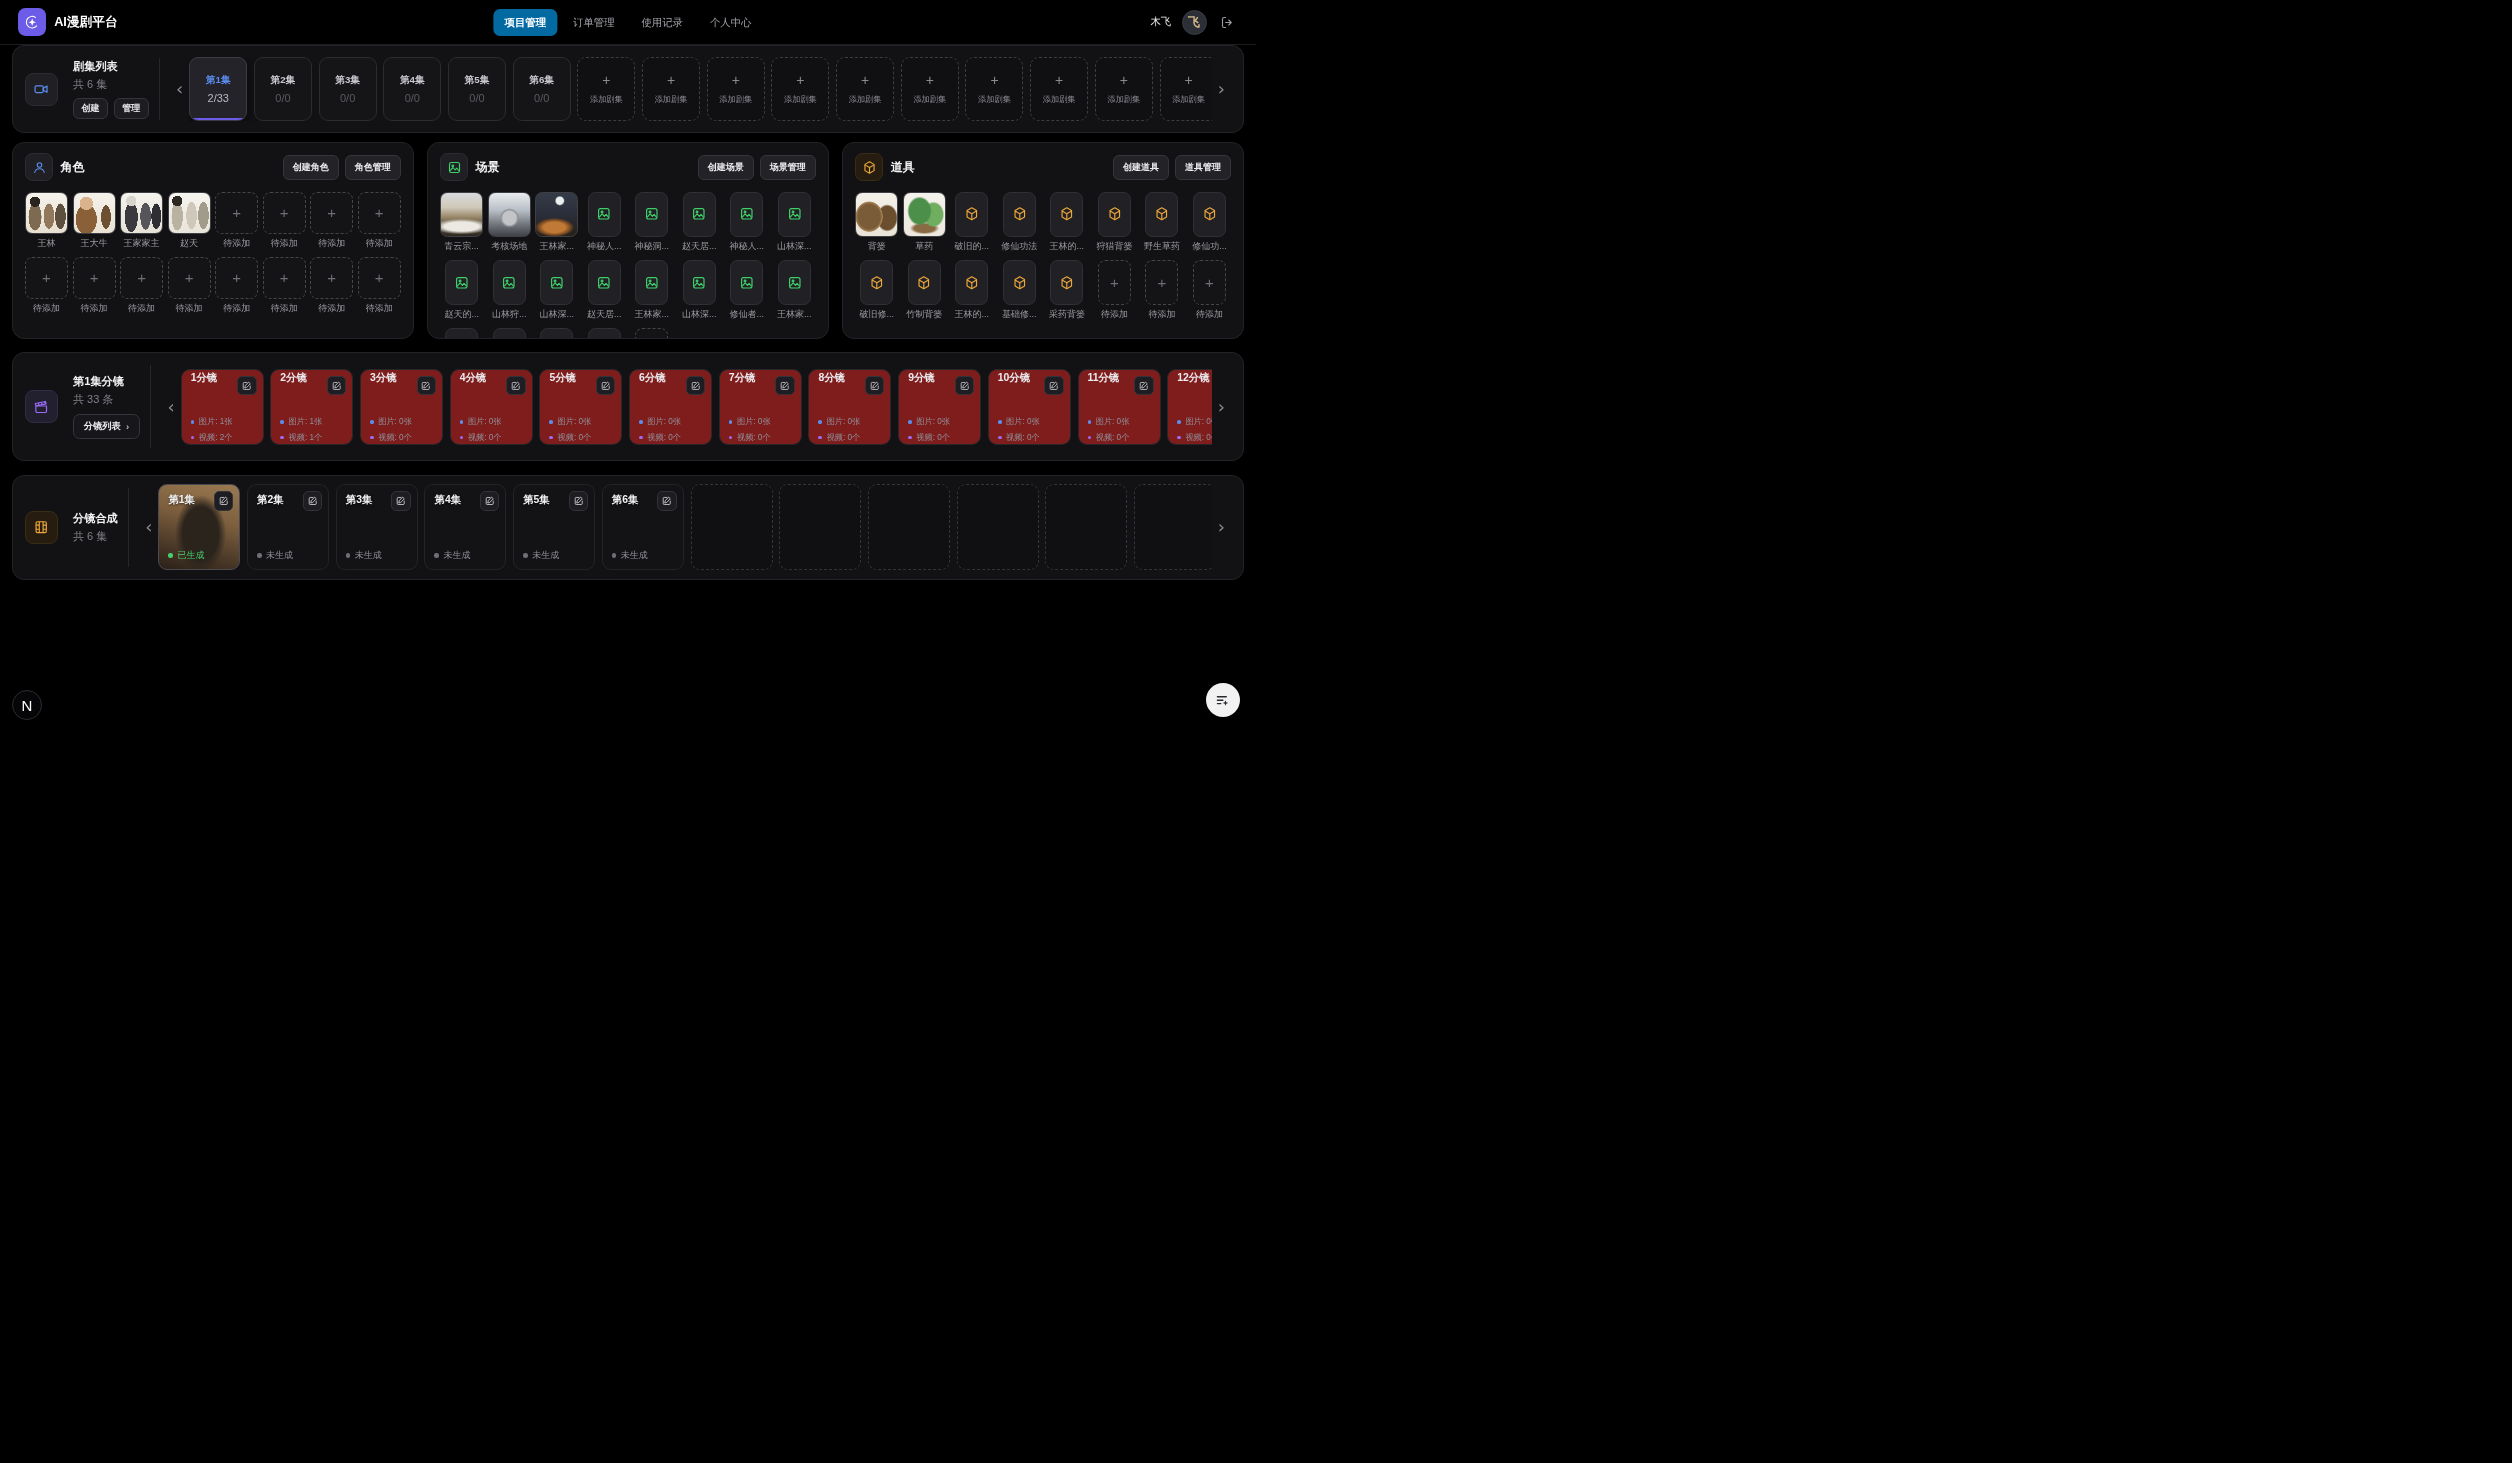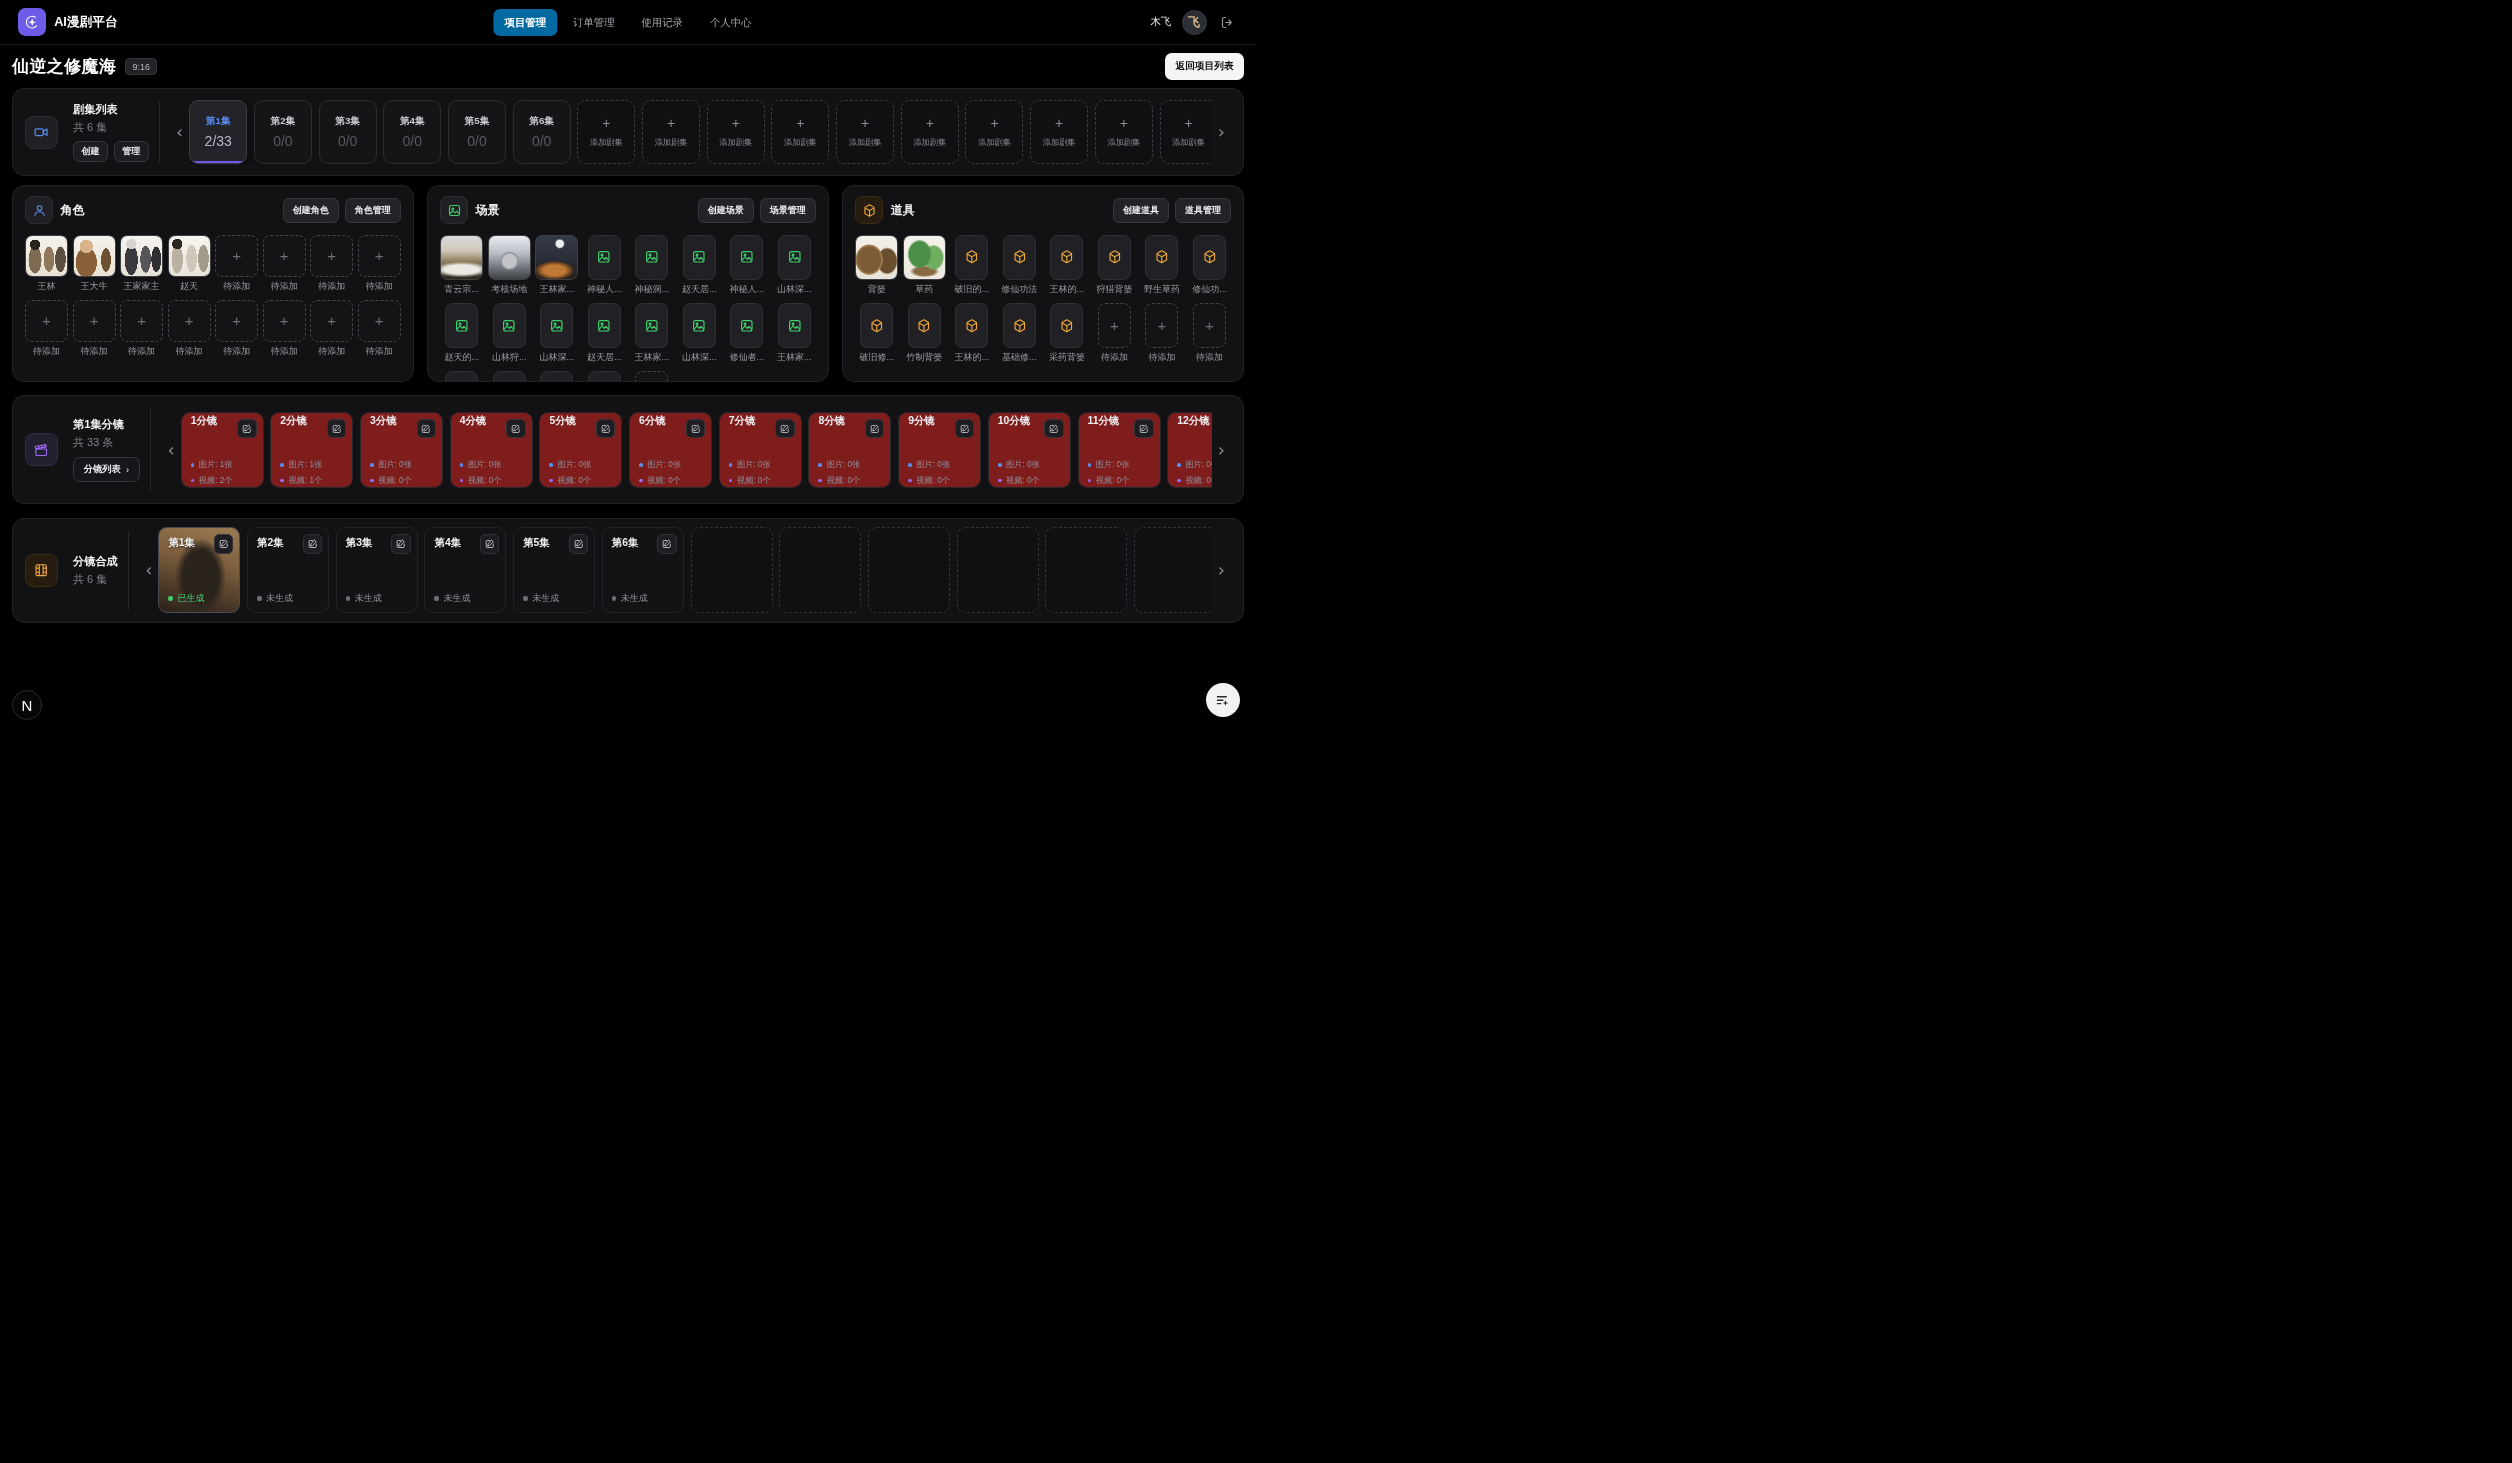--- a/index.html
+++ b/index.html
@@ -44,21 +44,21 @@
   .row-btns{display:flex;gap:6px;margin-top:6px;}
   .mini-btn{font-size:9px;color:#e8e8ec;background:#1c1c21;border:0.7px solid #35353d;border-radius:6px;padding:3px 7.4px;cursor:pointer;font-family:inherit;font-weight:700;}
   .vdiv{width:0.7px;align-self:stretch;background:#26262c;margin:3px 10.4px;}
   .chev{color:#8a8a93;font-size:18px;line-height:1;padding:0 6px;cursor:pointer;user-select:none;flex:0 0 auto;font-family:"DejaVu Sans",sans-serif;}
   .scroller{display:flex;gap:6.7px;overflow:hidden;flex:1 1 auto;align-items:center;}
   .ep-card{flex:0 0 58px;height:64px;border-radius:9px;border:0.7px solid #2b2b31;background:#151518;display:flex;flex-direction:column;align-items:center;justify-content:center;gap:5.2px;position:relative;overflow:hidden;cursor:pointer;}
   .ep-card[data-state="active"]{background:#232329;border-color:#3c3c46;box-shadow:0 6px 12px rgba(0,0,0,.55);}
   .ep-card[data-state="active"]::after{content:"";position:absolute;bottom:0;left:0;right:0;height:2.2px;background:var(--brand);}
   .ep-label{font-size:9.7px;font-weight:700;color:#c8c8cf;}
   .ep-card[data-state="active"] .ep-label{color:var(--blue);}
-  .ep-count{font-size:14px;color:#5a5a63;}
+  .ep-count{font-size:11px;color:#5a5a63;}
   .ep-card[data-state="active"] .ep-count{color:#b9b9c2;}
   .ep-add{flex:0 0 58px;height:64px;border-radius:9px;border:0.7px dashed #3c3c44;background:#101013;display:flex;flex-direction:column;align-items:center;justify-content:center;gap:6.7px;cursor:pointer;}
   .ep-add .plus{font-size:14px;color:#8a8a93;font-weight:300;line-height:1;}
   .ep-add-label{font-size:8.2px;color:#8a8a93;}
   
   .mid-row{display:flex;gap:13.4px;margin-bottom:13.4px;}
   .asset-card{flex:1 1 0;height:197px;padding:10.4px 12px;overflow:hidden;}
   .sec-head{display:flex;align-items:center;gap:7.4px;}
   .sec-icon{width:28px;height:28px;border-radius:7.4px;background:#202024;border:0.7px solid #2c2c32;display:flex;align-items:center;justify-content:center;}
   .sec-icon.amber{background:#261d10;border-color:#3a2d16;}
@@ -149,25 +149,20 @@
       <svg width="15" height="15" viewBox="0 0 24 24" fill="none" stroke="#9a9aa3" stroke-width="1.8" stroke-linecap="round" stroke-linejoin="round">
         <path d="M9 4H6.5A2.5 2.5 0 004 6.5v11A2.5 2.5 0 006.5 20H9"></path>
         <path d="M14 8l4 4-4 4M18 12H9"></path>
       </svg>
     </button>
   </div>
 </header>
 
 <div class="main">
 
-  <div class="titlerow">
-    <h1 class="ptitle">仙逆之修魔海</h1>
-    <span class="badge">9:16</span>
-    <button class="back-btn">返回项目列表</button>
-  </div>
 
   <section class="card ep-section">
     <div class="row-left">
       <div class="icon-tile">
         <svg width="16.4" height="16.4" viewBox="0 0 24 24" fill="none" stroke="#5b8def" stroke-width="1.8" stroke-linejoin="round">
           <rect x="3" y="7" width="12" height="10" rx="2.2"></rect>
             <path d="M15 10.5l5.5-3v9l-5.5-3z"></path>
         </svg>
       </div>
       <div>

